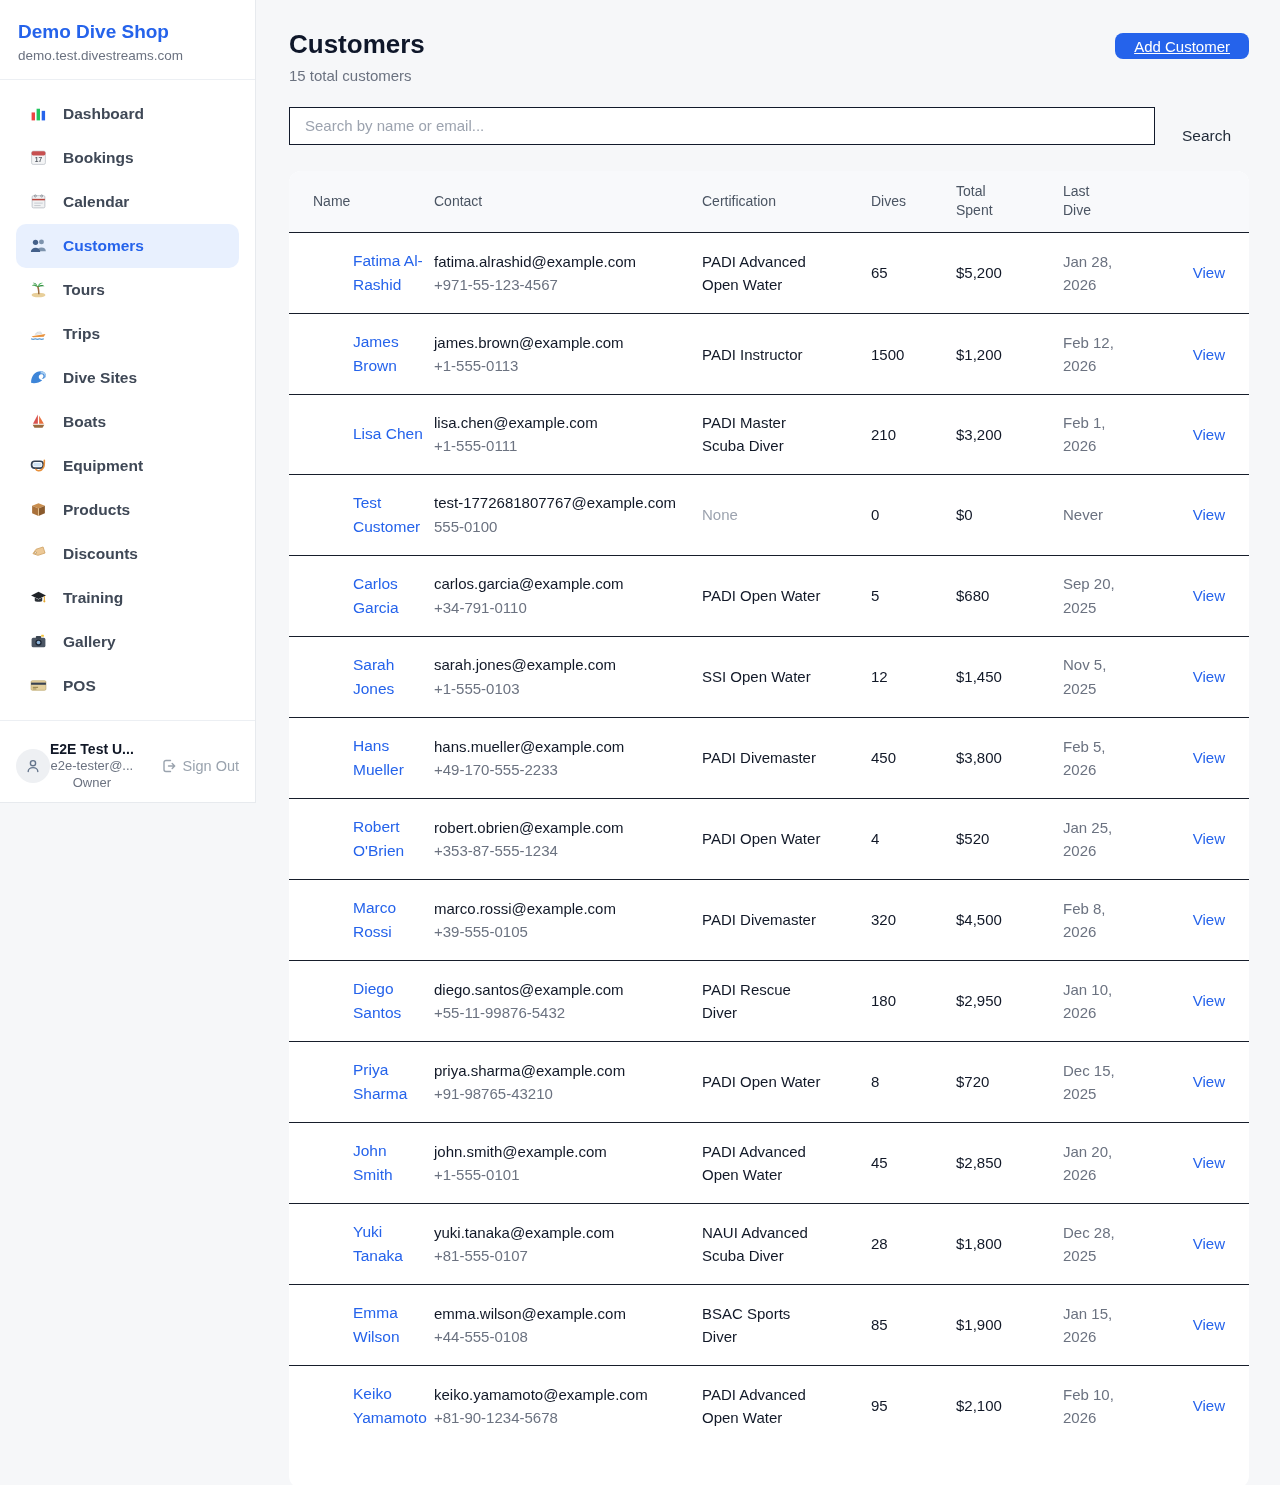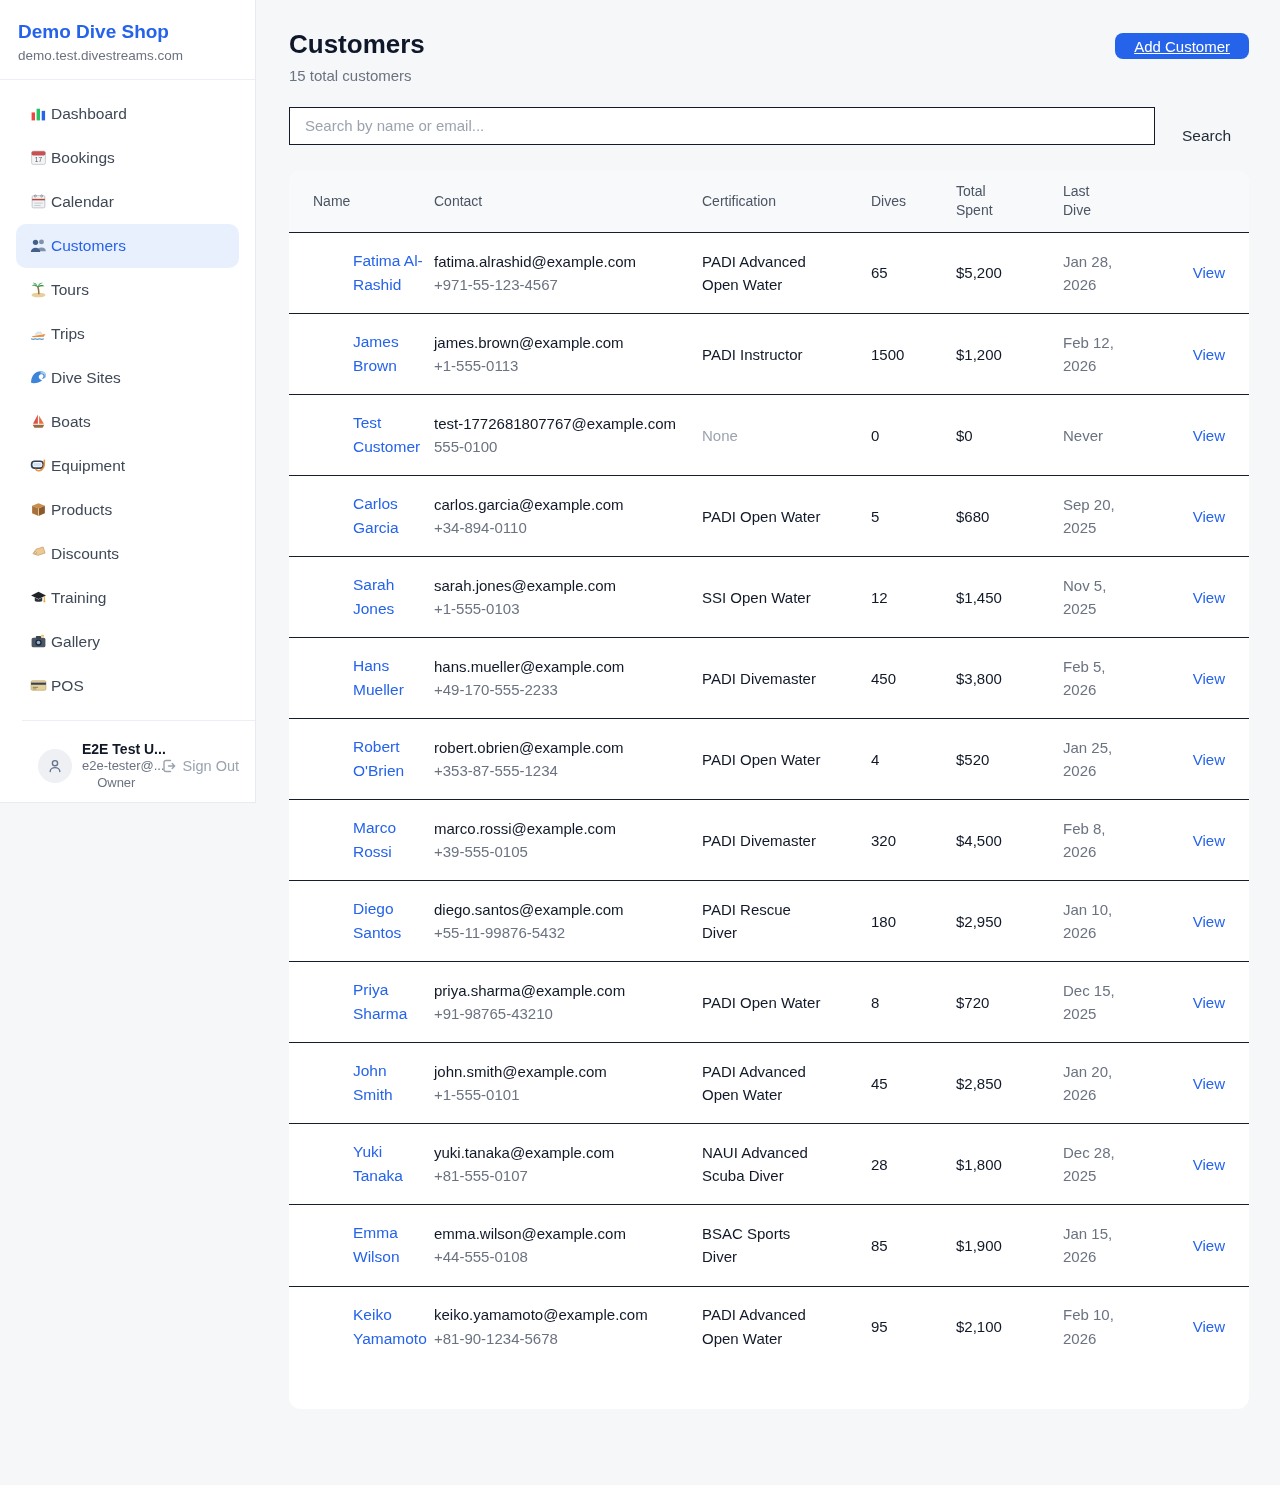--- a/index.html
+++ b/index.html
@@ -16,31 +16,31 @@
   .sidebar {
     width: 256px; height: 803px; background: #ffffff;
     border-right: 1px solid #e7eaee; border-bottom: 1px solid #e7eaee;
     display: flex; flex-direction: column; flex-shrink: 0;
   }
   .sidebar-header { padding: 20px 18px 16px 18px; border-bottom: 1px solid #eceff3; }
   .brand-title { color: #2563eb; font-size: 19px; font-weight: bold; line-height: 1.25; }
   .brand-domain { color: #6b7280; font-size: 13.5px; margin-top: 4px; }
   .nav { padding: 12px 16px; flex: 1; }
   .nav-item {
-    display: flex; align-items: center; gap: 4px;
+    display: flex; align-items: center; gap: 16px;
     height: 44px; padding: 0 13px; border-radius: 10px;
-    color: #3f4856; font-size: 15.5px; cursor: pointer;
+    color: #3f4856; font-size: 15.5px; cursor: pointer; font-weight: bold;
   }
   .nav-item.active { background: #e8f0fe; color: #2563eb; }
   .nav-icon { width: 18px; height: 18px; display: inline-flex; align-items: center; justify-content: center; flex-shrink: 0; }
   .nav-icon svg { width: 17px; height: 17px; }
 
   .sidebar-user {
     border-top: 1px solid #eceff3; padding: 20px 16px;
-    display: flex; align-items: center; gap: 10px; margin-left: 22px;
+    display: flex; align-items: center; 
   }
   .avatar {
     width: 34px; height: 34px; border-radius: 50%;
     background: #eef0f3; display: flex; align-items: center; justify-content: center; flex-shrink: 0;
   }
   .user-meta { min-width: 0; }
   .user-name { font-size: 14px; font-weight: bold; color: #111827; white-space: nowrap; }
   .user-email, .user-role { font-size: 13px; color: #6b7280; line-height: 1.35; white-space: nowrap; text-align: center; }
   .signout { margin-left: auto; display: flex; align-items: center; gap: 6px; color: #9aa3ae; font-size: 14.5px; cursor: pointer; white-space: nowrap; }
 
@@ -339,39 +339,51 @@
       <div class="email">james.brown@example.com</div>
       <div class="phone">+1-555-0113</div>
     </td>
     <td><span class="cert-text">PADI Instructor</span></td>
     <td><span>1500</span></td>
     <td><span>$1,200</span></td>
     <td><span class="date-text">Feb 12, 2026</span></td>
     <td class="view-cell"><a class="view-link">View</a></td>
   </tr>
 
+  <tr>
+    <td><a class="name-link">Lisa Chen</a></td>
+    <td>
+      <div class="email">lisa.chen@example.com</div>
+      <div class="phone">+1-555-0111</div>
+    </td>
+    <td><span class="cert-text">PADI Master Scuba Diver</span></td>
+    <td><span>210</span></td>
+    <td><span>$3,200</span></td>
+    <td><span class="date-text">Feb 1, 2026</span></td>
+    <td class="view-cell"><a class="view-link">View</a></td>
+  </tr>
 
   <tr>
     <td><a class="name-link">Test Customer</a></td>
     <td>
       <div class="email">test-1772681807767@example.com</div>
       <div class="phone">555-0100</div>
     </td>
     <td><span class="cert-text muted">None</span></td>
     <td><span>0</span></td>
     <td><span>$0</span></td>
     <td><span class="date-text">Never</span></td>
     <td class="view-cell"><a class="view-link">View</a></td>
   </tr>
 
   <tr>
     <td><a class="name-link">Carlos Garcia</a></td>
     <td>
       <div class="email">carlos.garcia@example.com</div>
-      <div class="phone">+34-894-0110</div>
+      <div class="phone">+34-791-0110</div>
     </td>
     <td><span class="cert-text">PADI Open Water</span></td>
     <td><span>5</span></td>
     <td><span>$680</span></td>
     <td><span class="date-text">Sep 20, 2025</span></td>
     <td class="view-cell"><a class="view-link">View</a></td>
   </tr>
 
   <tr>
     <td><a class="name-link">Sarah Jones</a></td>

